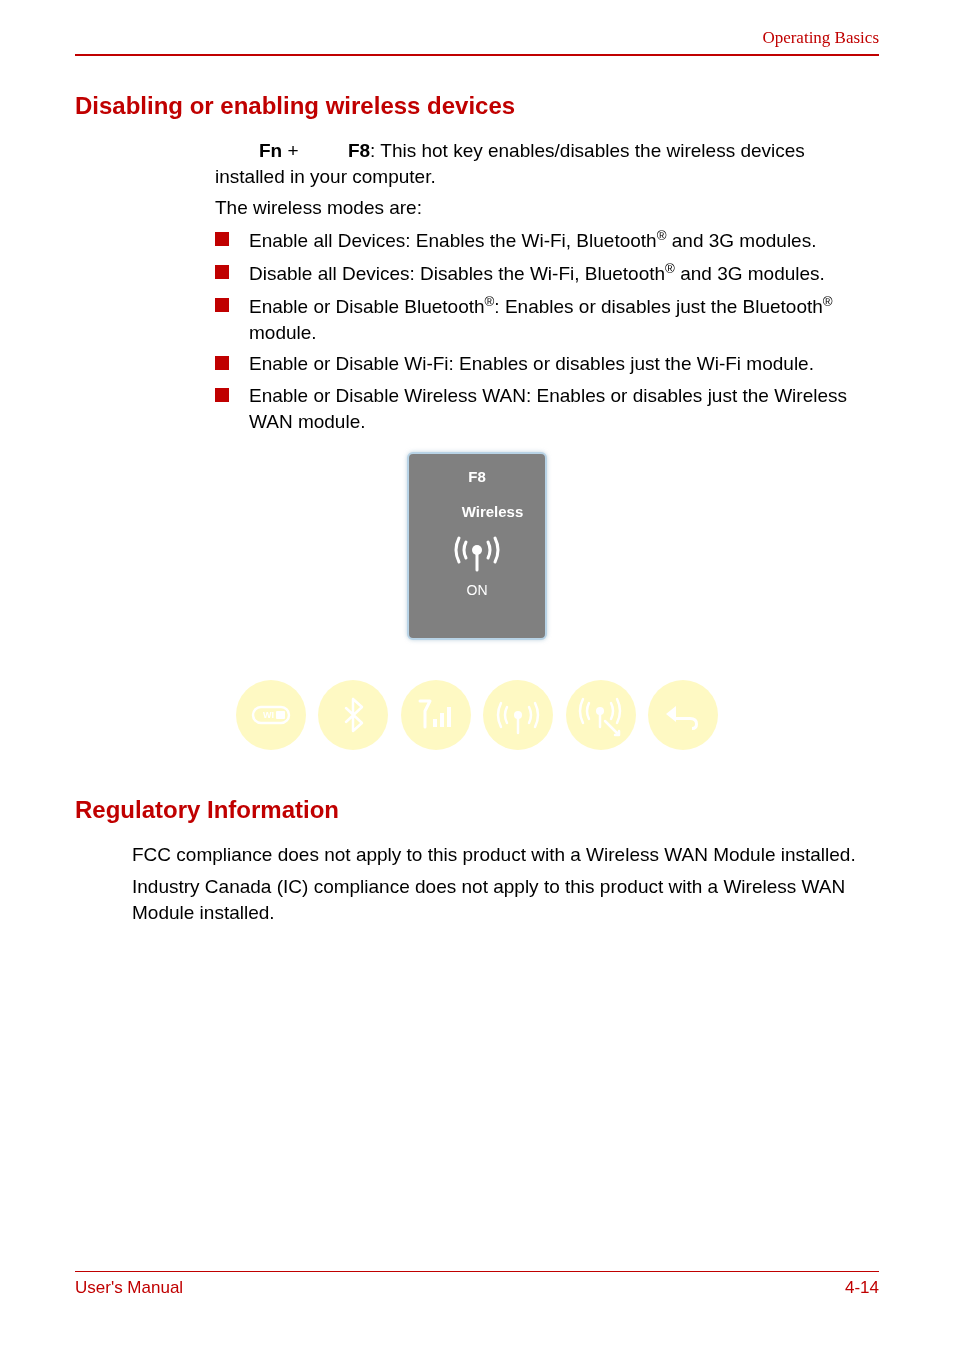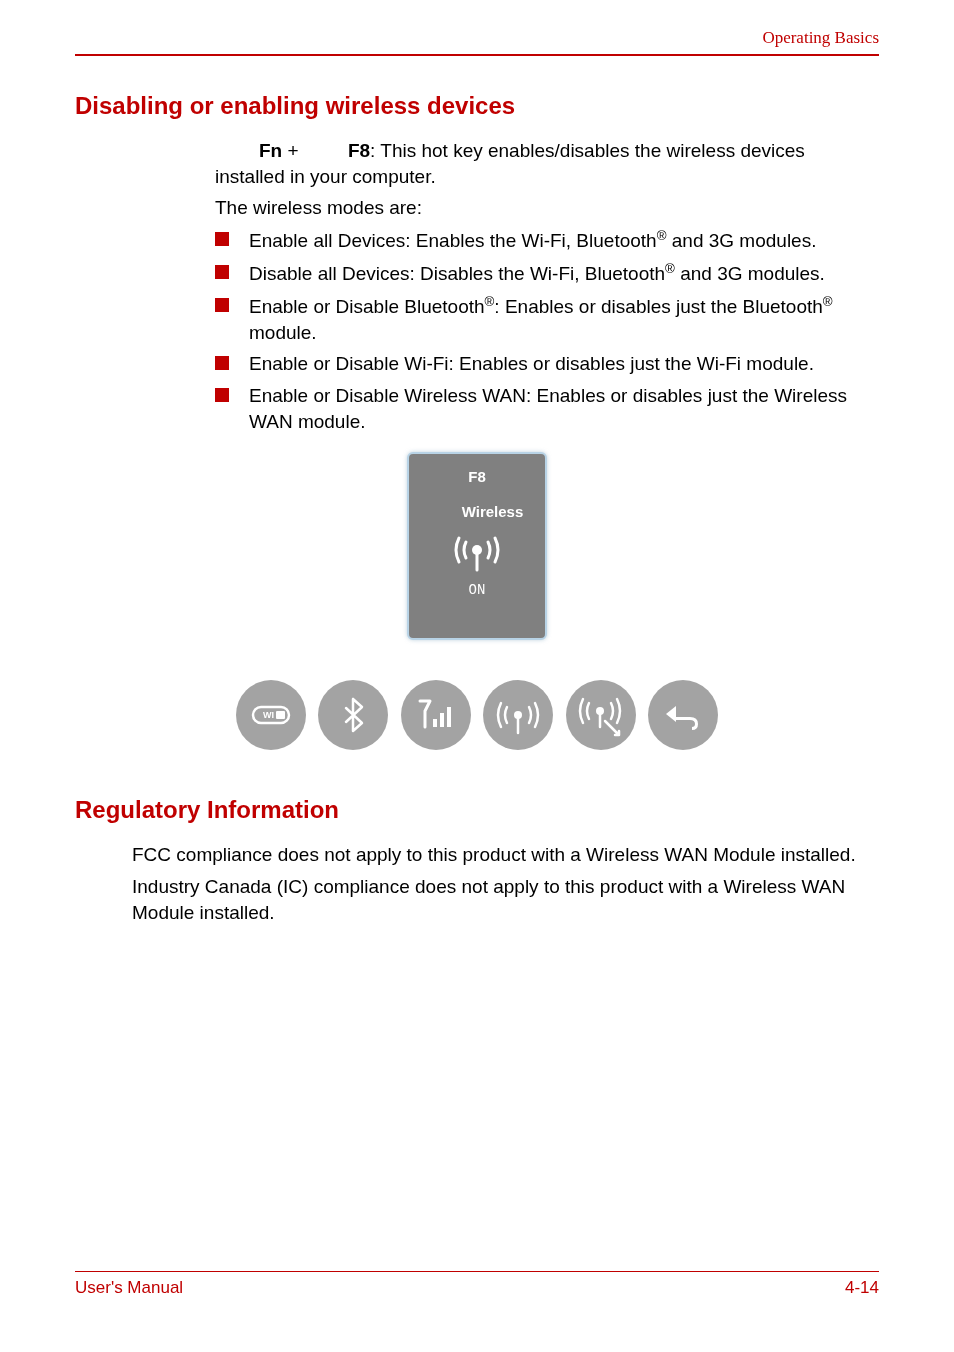--- a/index.html
+++ b/index.html
@@ -99,31 +99,31 @@
       font-weight: bold;
       font-size: 15px;
       margin-bottom: 8px;
       margin-left: 31px;
     }
     .card-antenna {
       margin: 0 auto 6px auto;
     }
     .card-on {
       font-size: 14px;
-      font-family: Liberation Mono, monospace;
+      font-family: Liberation Sans, sans-serif;
     }
     .icon-row {
       text-align: center;
       margin-bottom: 46px;
     }
     .circle-btn {
       display: inline-block;
       width: 70px;
       height: 70px;
-      background: #a3a3a3;
+      background: #fef9c3;
       border-radius: 50%;
       margin: 0 4px;
       vertical-align: middle;
       position: relative;
     }
     .circle-btn svg {
       position: absolute;
       top: 50%;
       left: 50%;
       transform: translate(-50%, -50%);

